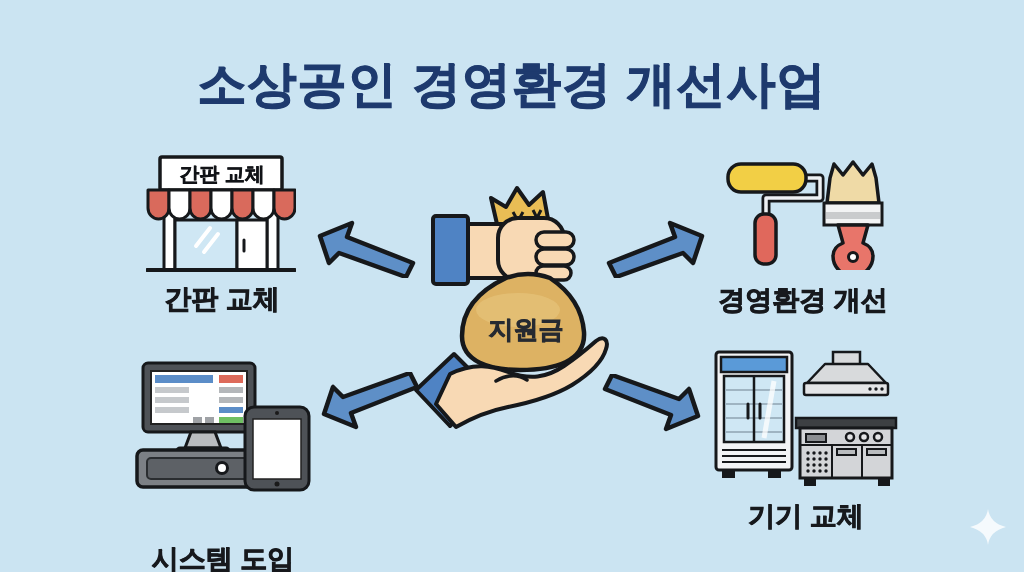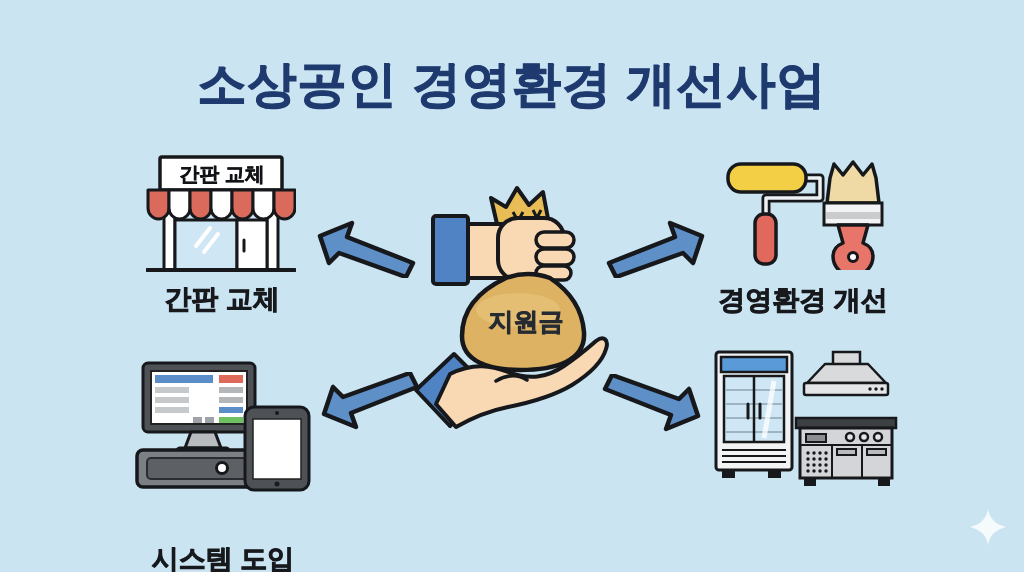--- a/index.html
+++ b/index.html
@@ -24,21 +24,21 @@
     color:#17191d;white-space:nowrap;
     -webkit-text-stroke:0.8px #17191d;
   }
   .sign-label{
     transform:translateX(-50%);
     font-size:20px;font-weight:900;color:#111317;white-space:nowrap;
     -webkit-text-stroke:0.5px #111317;
   }
   .bag-label{
     transform:translateX(-50%);
-    font-size:25px;font-weight:900;color:#262a31;white-space:nowrap;
+    font-size:25px;font-weight:900;color:#262a31;white-space:nowrap;margin-top:8px;
     -webkit-text-stroke:0.8px #262a31;
   }
   svg{display:block;}
   .flipx{transform:scaleX(-1);}
   .flipy{transform:scaleY(-1);}
   .flipxy{transform:scale(-1,-1);}
 </style>
 </head>
 <body>
 
@@ -229,18 +229,19 @@
           <circle cx="116" cy="117" r="1.7"></circle>
         <circle cx="98" cy="123" r="1.7"></circle>
           <circle cx="104" cy="123" r="1.7"></circle>
           <circle cx="110" cy="123" r="1.7"></circle>
           <circle cx="116" cy="123" r="1.7"></circle>
       </g>
       <rect x="94" y="130" width="12" height="8" fill="#16181b"></rect>
       <rect x="168" y="130" width="12" height="8" fill="#16181b"></rect>
     </g>
   </svg>
+  <div class="abs item-label" style="left:806px;top:498px;">기기 교체</div>
 
   <svg class="abs" style="left:970px;top:509px;" width="36" height="36" viewBox="0 0 36 36">
     <path d="M18,0 Q20,14 36,18 Q20,22 18,36 Q16,22 0,18 Q16,14 18,0 Z" fill="#ffffff" opacity="0.8"></path>
   </svg>
 
 </div>
 
 </body></html>

